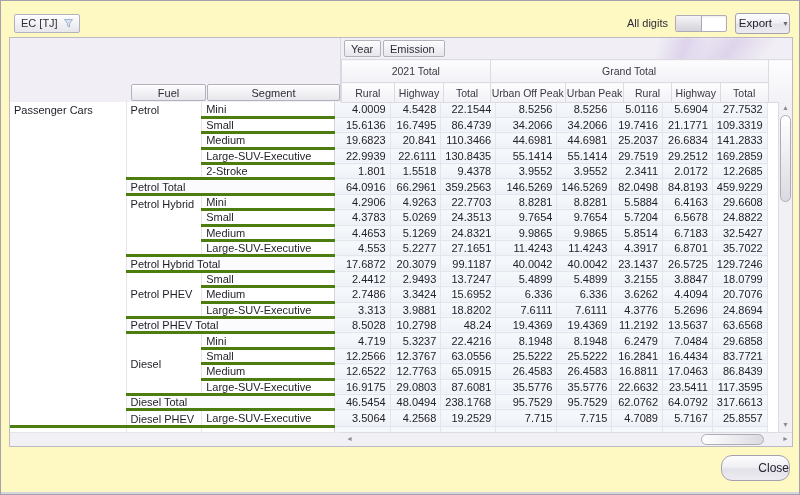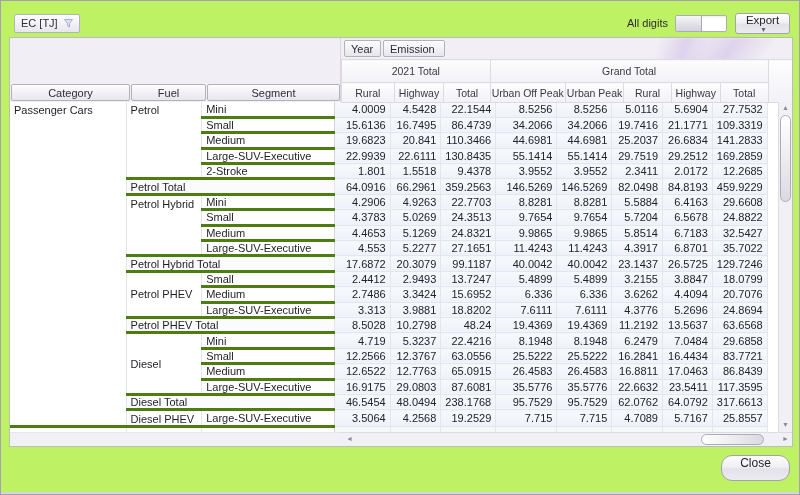--- a/index.html
+++ b/index.html
@@ -1,19 +1,19 @@
 <!DOCTYPE html>
 <html><head>
 <meta charset="utf-8">
 <style>
   * { box-sizing: border-box; margin: 0; padding: 0; }
   body { background:#fff; font-family:"Liberation Sans", sans-serif; }
   .window{
     position:relative; width:800px; height:495px;
-    background:#bef264; border:1px solid #a5a2ae; overflow:hidden;
+    background:#fef9c3; border:1px solid #a5a2ae; overflow:hidden;
     font-size:11px; color:#2e2d36;
   }
   .window::after{content:""; position:absolute; left:0; right:0; bottom:0; height:2px; background:#d7d5dc;}
   
   .toolbar{position:absolute; left:13px; top:11px; right:9px; height:22px; display:flex; align-items:center;}
   .field-btn{
     display:inline-flex; align-items:center; height:18px; padding:0 6px;
     background:linear-gradient(180deg,#fdfdfe,#e7e6ec);
     border:1px solid #b3b1bc; border-radius:2px; color:#2e2d36;
     box-shadow:inset 0 1px 0 rgba(255,255,255,.8); white-space:nowrap; cursor:default;
@@ -25,23 +25,23 @@
     position:relative; width:52px; height:17px; background:#fff;
     border:1px solid #aeacb8; border-radius:2px; margin-right:8px;
     box-shadow:inset 0 1px 2px rgba(0,0,0,.08);
   }
   .toggle .knob{
     position:absolute; left:0; top:0; width:26px; height:15px;
     background:linear-gradient(180deg,#f6f5f8,#d4d2da);
     border-right:1px solid #a9a7b3; border-radius:2px 0 0 2px;
   }
   .btn{
-    display:inline-flex; align-items:center; justify-content:flex-start; 
+    display:inline-flex; align-items:center; justify-content:flex-end; gap:8px;
     background:linear-gradient(180deg,#fdfdfe 0%,#f0eff3 45%,#e3e2e9 55%,#edebf1 100%);
-    border:1px solid #a5a2b0; border-radius:3px; color:#242330; cursor:default;flex-direction:column;
+    border:1px solid #a5a2b0; border-radius:3px; color:#242330; cursor:default;
   }
   .export{width:55px; height:21px; font-size:11.5px;}
   .arr{font-size:7px; color:#6a6875; margin-left:2px;}
   
   .grid{
     position:absolute; left:8px; top:36px; width:784px; height:410px;
     background:#fff; border:1px solid #bcbac3;
   }
   .grid-header{position:absolute; left:0; top:0; right:0; height:64px; background:#f1eff5;}
   .decor{
@@ -137,21 +137,20 @@
     <button class="btn export">
       <span>Export</span>
       <span class="arr">▼</span>
     </button>
   </div>
 
   <div class="grid">
     <div class="grid-header">
       <div class="decor"></div>
       <div class="hdr-left">
-        <div class="field-btn rowfield rf-cat">Category</div>
         <div class="field-btn rowfield rf-fuel">Fuel</div>
         <div class="field-btn rowfield rf-seg">Segment</div>
       </div>
       <div class="colfields">
         <div class="field-btn cf-year">Year</div>
         <div class="field-btn cf-emission">Emission</div>
       </div>
       <table class="hdr-table" id="hdr-table">
           <colgroup>
             <col style="width:57px">

